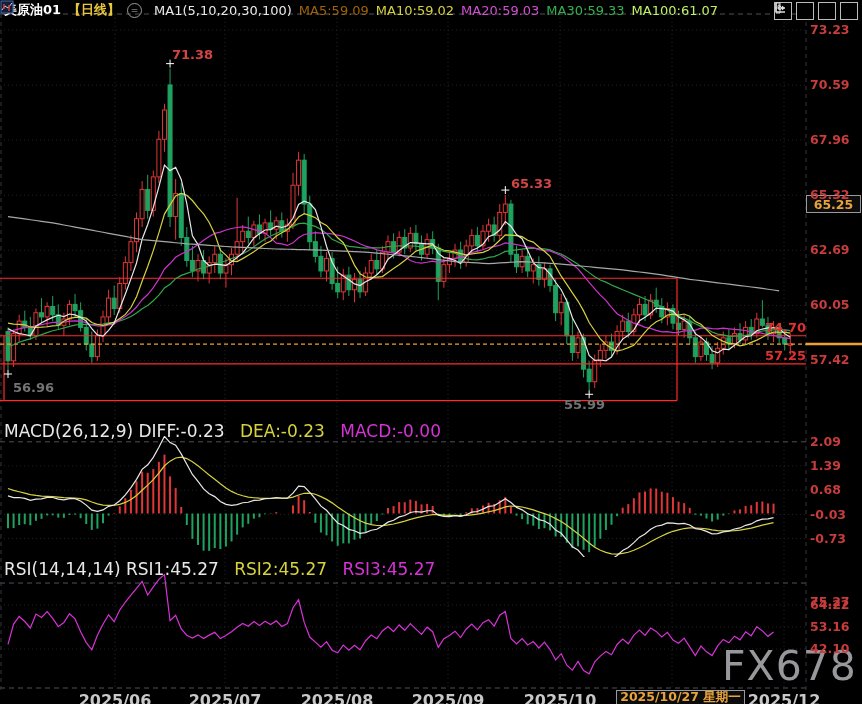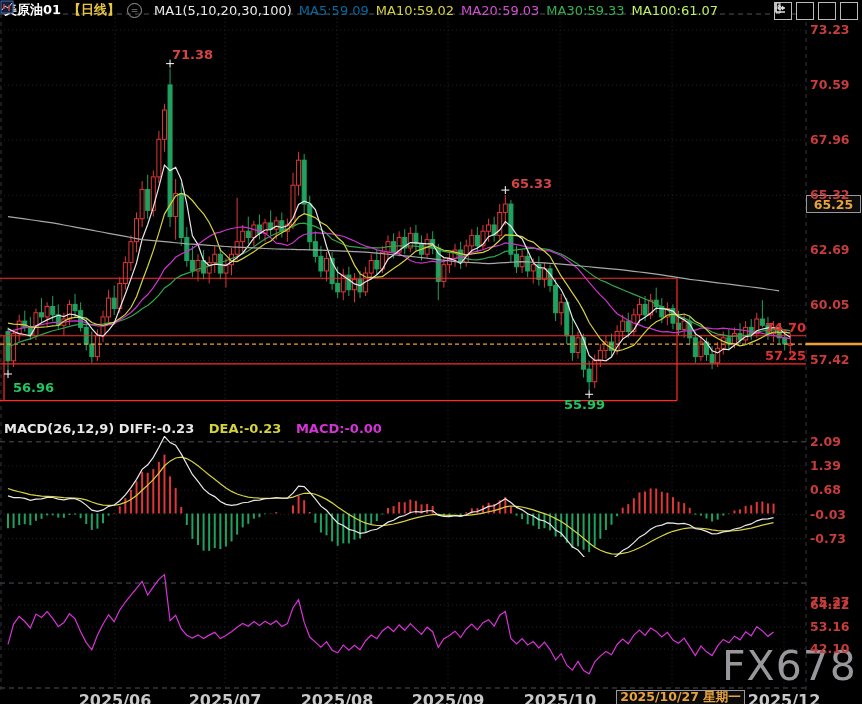--- a/index.html
+++ b/index.html
@@ -5,30 +5,30 @@
   html,body{margin:0;padding:0;background:#000;}
   .root{position:relative;width:862px;height:704px;background:#000;overflow:hidden;
         font-family:"DejaVu Sans","Liberation Sans",sans-serif;}
   .hdr{position:absolute;left:0;top:0;width:862px;height:20px;display:flex;align-items:center;
        font-size:13px;color:#ddd;white-space:nowrap;}
   .hdr span{margin-right:7px;}
   .sym{color:#fff;font-weight:bold;margin-left:4px;}
   .per{color:#e8c63f;font-weight:bold;}
   .gear{display:inline-flex;align-items:center;justify-content:center;width:13px;height:13px;
         border:1px solid #9a9a9a;border-radius:50%;color:#bbb;font-size:9px;line-height:1;margin-right:7px;}
-  .mag{color:#e8e8e8;} .ma5{color:#0369a1;} .ma10{color:#d6d23e;} .ma20{color:#d24fd2;}
+  .mag{color:#e8e8e8;} .ma5{color:#a16207;} .ma10{color:#d6d23e;} .ma20{color:#d24fd2;}
   .ma30{color:#35b04f;} .ma100{color:#bef264;}
   .hdr-icons{position:absolute;right:4px;top:2px;display:flex;gap:4px;}
   .hbtn{width:16px;height:16px;border:1px solid #bbb;display:flex;align-items:center;justify-content:center;background:#000;}
-  .subhdr{position:absolute;left:4px;font-size:13px;white-space:nowrap;font-weight:bold;}
+  .subhdr{position:absolute;left:4px;font-size:17px;white-space:nowrap;}
   .subhdr .w{color:#e8e8e8;} .subhdr .y{color:#d6d23e;margin-left:10px;} .subhdr .m{color:#d633d6;margin-left:10px;}
   .tick{position:absolute;left:810px;color:#c83c3c;font-size:12.5px;font-weight:bold;}
   .dlabel{position:absolute;top:690px;width:90px;text-align:center;color:#c8c8c8;font-size:16px;font-weight:bold;}
   .ann{position:absolute;font-size:13px;font-weight:bold;}
-  .ann.red{color:#d34545;} .ann.grn{color:#22c55e;}
+  .ann.red{color:#d34545;} .ann.grn{color:#737373;}
   .rlab{position:absolute;width:70px;text-align:right;color:#e03030;font-size:13px;font-weight:bold;}
   .xbox{position:absolute;border:1px solid #9a9a9a;background:#0c0c0c;color:#e8a33d;
         font-size:12.5px;font-weight:bold;display:flex;align-items:center;justify-content:center;}
   .wm{position:absolute;left:722px;top:642px;font-size:41px;color:#98989c;letter-spacing:1px;}
   svg{position:absolute;left:0;top:0;}
 </style>
 </head>
 <body>
 
 <div class="root">
@@ -576,20 +576,25 @@
         </svg>
     </div>
   </div>
 
   <div class="subhdr" style="top:421px;">
     <span class="w">MACD(26,12,9) DIFF:-0.23</span>
     <span class="y">DEA:-0.23</span>
     <span class="m">MACD:-0.00</span>
   </div>
 
+  <div class="subhdr" style="top:559px;">
+    <span class="w">RSI(14,14,14) RSI1:45.27</span>
+    <span class="y">RSI2:45.27</span>
+    <span class="m">RSI3:45.27</span>
+  </div>
 
   <div class="ann red" style="left:172px;top:47px;">71.38</div>
   <div class="ann red" style="left:511px;top:176px;">65.33</div>
   <div class="ann grn" style="left:13px;top:380px;">56.96</div>
   <div class="ann grn" style="left:564px;top:397px;">55.99</div>
   <div class="rlab" style="left:736px;top:320px;">74.70</div>
   <div class="rlab" style="left:736px;top:348px;">57.25</div>
 
   <div class="xbox" style="left:806px;top:195px;width:53px;height:16px;">65.25</div>
   <div class="xbox" style="left:616px;top:690px;width:127px;height:13px;">2025/10/27 星期一</div>

